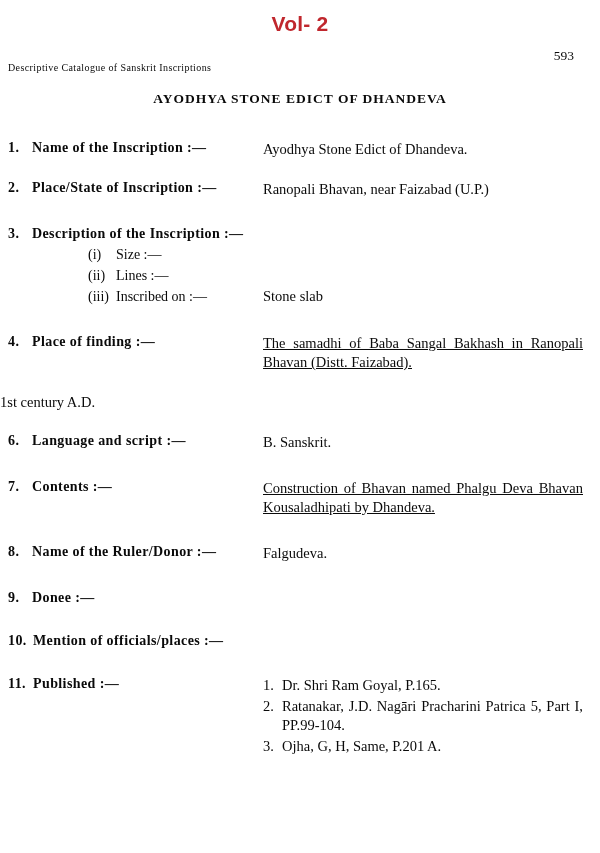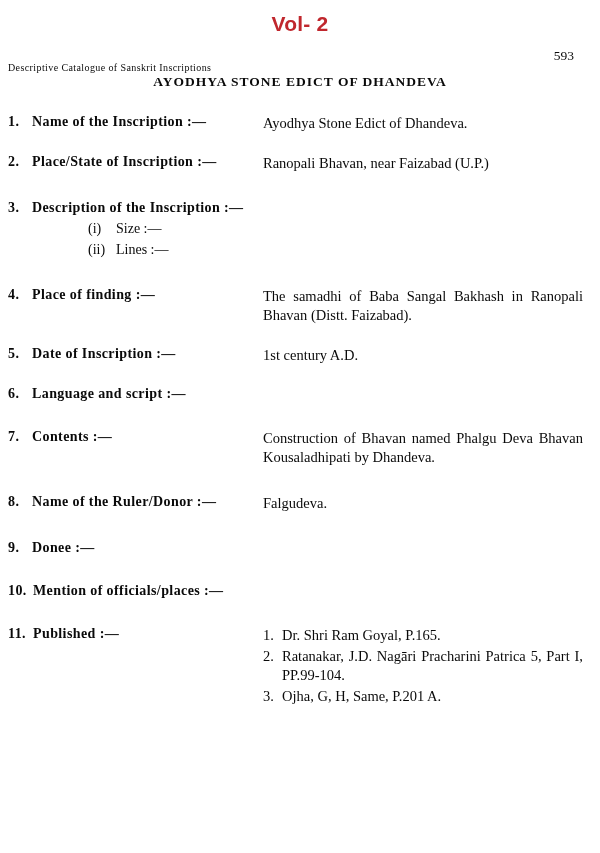--- a/index.html
+++ b/index.html
@@ -43,33 +43,33 @@
   .folio {
     position: absolute;
     top: 48px;
     right: 26px;
     font-size: 13.5px;
   }
 
   
   .article-title {
     position: absolute;
-    top: 74px;
+    top: 91px;
     left: 0;
     width: 600px;
     text-align: center;
     font-weight: bold;
     font-size: 13.5px;
     letter-spacing: 1.0px;
   }
 
   
   .entries {
     position: absolute;
-    top: 114px;
+    top: 140px;
     left: 0;
     width: 600px;
   }
   .entry {
     position: relative;
     display: flex;
     align-items: flex-start;
   }
   .entry-label {
     position: relative;
@@ -91,20 +91,21 @@
   .entry-value {
     flex: 1 1 auto;
     padding-right: 17px;
     box-sizing: border-box;
     font-size: 14.5px;
     line-height: 19px;
   }
   .entry-value.justify {
     text-align: justify;
     text-align-last: left;
+    text-decoration: underline;
   }
 
   
   .subentries {
     position: relative;
     margin-top: 2px;
   }
   .subentry {
     display: flex;
     align-items: flex-start;
@@ -184,41 +185,45 @@
     </div>
 
     <div class="subentries">
       <div class="subentry">
         <div class="sub-label"><span class="sub-roman">(i)</span><span>Size :—</span></div>
         <div class="sub-value"></div>
       </div>
       <div class="subentry">
         <div class="sub-label"><span class="sub-roman">(ii)</span><span>Lines :—</span></div>
       </div>
+      <div class="subentry">
+        <div class="sub-label"><span class="sub-roman">(iii)</span><span>Inscribed on :—</span></div>
+        <div class="sub-value">Stone slab</div>
+      </div>
     </div>
 
     <div class="spacer-lg"></div>
 
     <div class="entry">
       <div class="entry-label"><span class="entry-num">4.</span><span>Place of finding :—</span></div>
       <div class="entry-value justify">The samadhi of Baba Sangal Bakhash in Ranopali Bhavan (Distt. Faizabad).</div>
     </div>
 
     <div class="spacer-md"></div>
 
     <div class="entry">
-      <div class="entry-label"><span class="entry-num">5.</span><span>Date of Inscription :—</span></div>
       <div class="entry-value">1st century A.D.</div>
     </div>
 
     <div class="spacer-md"></div>
 
     <div class="entry">
       <div class="entry-label"><span class="entry-num">6.</span><span>Language and script :—</span></div>
       <div class="entry-value">
+        <div>B. Sanskrit.</div>
       </div>
     </div>
 
     <div class="spacer-lg"></div>
 
     <div class="entry">
       <div class="entry-label"><span class="entry-num">7.</span><span>Contents :—</span></div>
       <div class="entry-value justify">Construction of Bhavan named Phalgu Deva Bhavan Kousaladhipati by Dhandeva.</div>
     </div>
 

